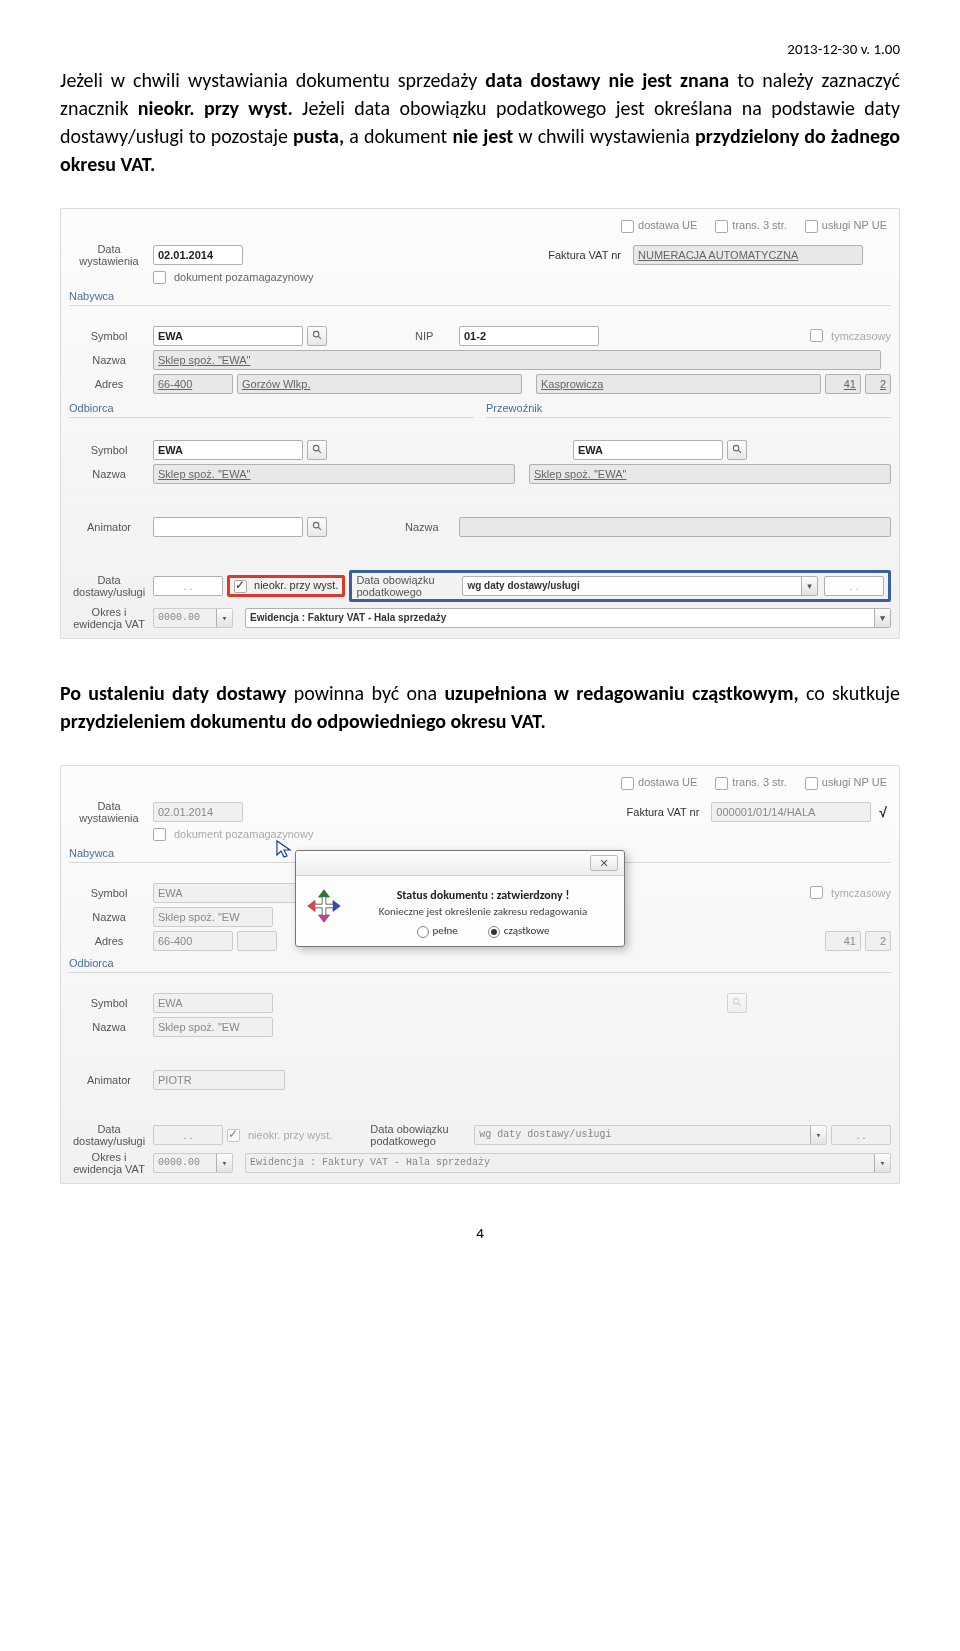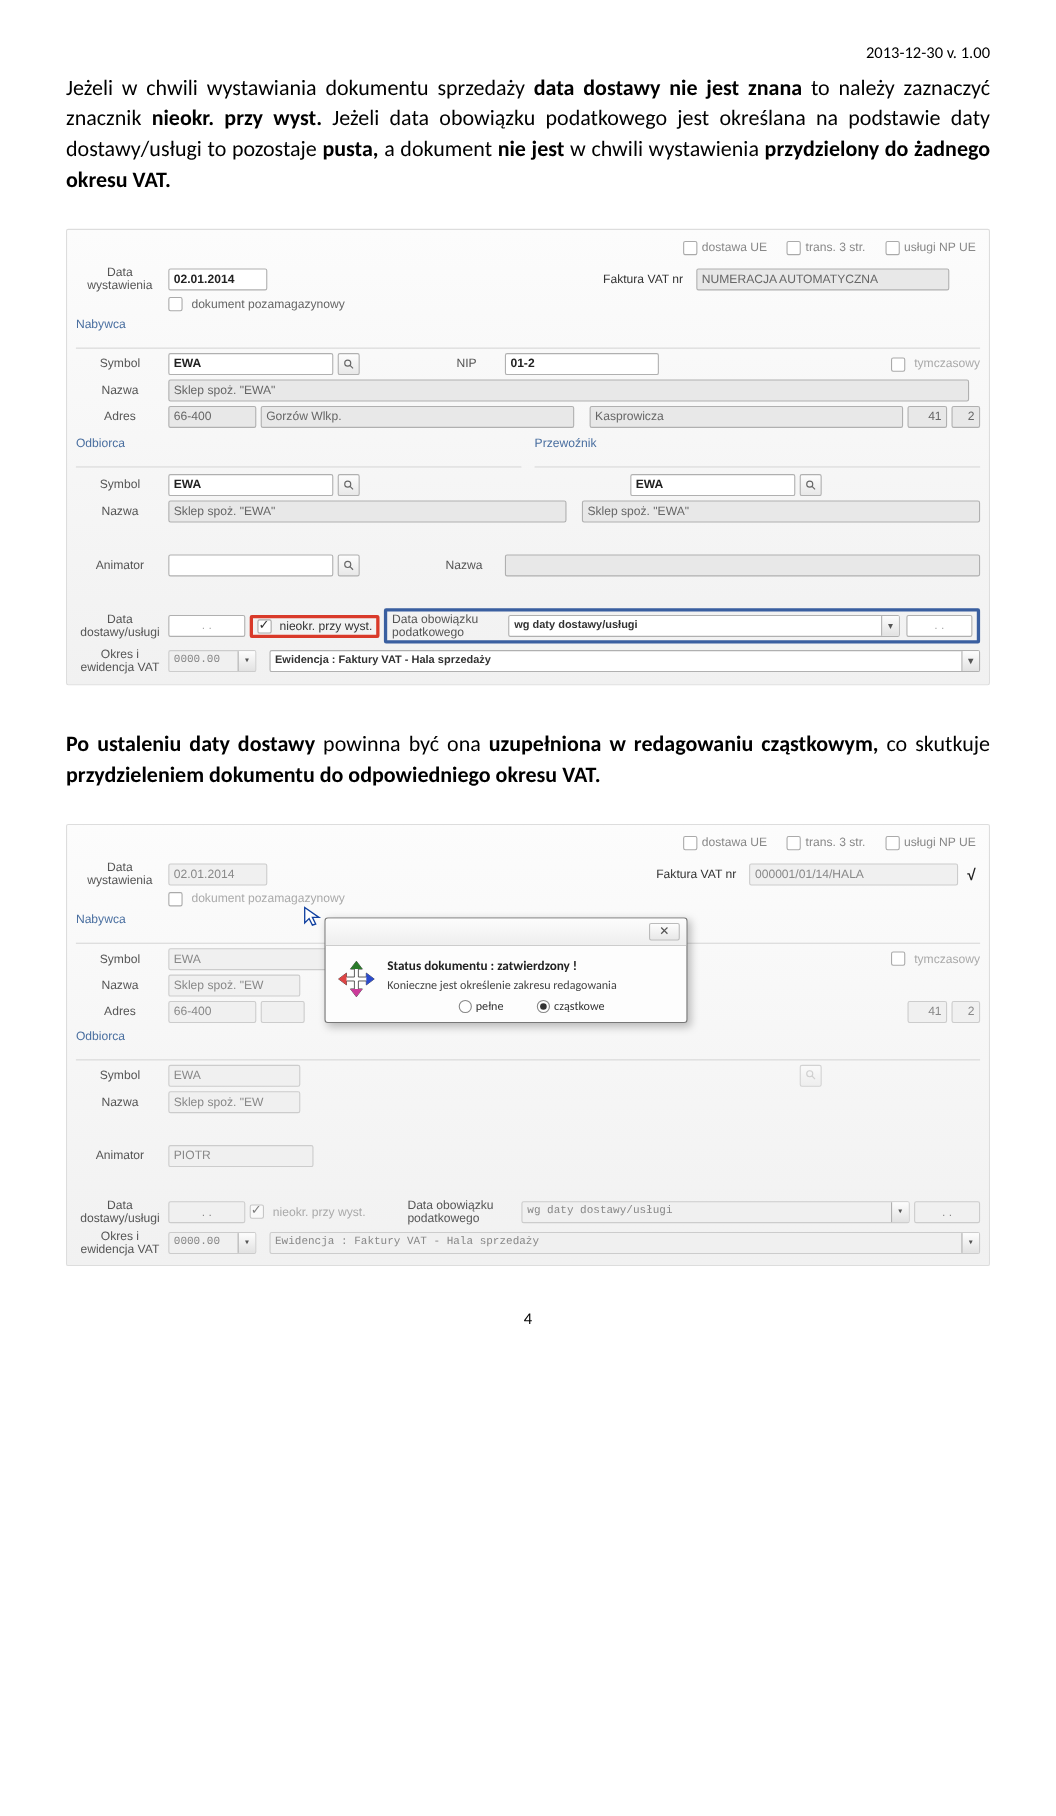--- a/index.html
+++ b/index.html
@@ -75,21 +75,21 @@
     background: #fff;
     border: 1px solid #b0b0b0;
     height: 20px;
     line-height: 18px;
     padding: 0 4px;
     font-size: 11px;
     color: #222;
     border-radius: 2px;
   }
   .fld.disabled { background: #f0f0f0; color: #888; border-color: #ccc; }
-  .fld.grey { background: #e8e8e8; color: #666; }
+  .fld.grey { background: #e8e8e8; color: #666; text-decoration: underline; }
   .searchbtn {
     width: 20px; height: 20px;
     border: 1px solid #b0b0b0;
     background: linear-gradient(#fdfdfd,#e8e8e8);
     display: flex; align-items: center; justify-content: center;
     border-radius: 2px;
     flex-shrink: 0;
   }
   .searchbtn svg { width: 11px; height: 11px; }
   .dropdn {
@@ -100,23 +100,23 @@
     flex-shrink: 0;
   }
   .dropdn::after { content:"▾"; font-size:9px; color:#555; }
   .combo { display: flex; background:#fff; border:1px solid #b0b0b0; border-radius:2px; height:20px; }
   .combo.disabled { background:#f0f0f0; border-color:#ccc;font-family:Liberation Mono, monospace; }
   .combo span { flex:1; padding:0 4px; line-height:18px; font-size:10px; color:#333; }
   .combo.disabled span { color:#888; }
   .section-title {
     font-size: 11px;
     color: #4a6fa0;
-    margin: 4px 0 2px 0;
+    margin: 4px 0 18px 0;
     border-bottom: 1px solid #d8d8d8;
-    padding-bottom: 15px;
+    padding-bottom: 3px;
   }
   .highlight-red { border: 3px solid #d93a2a; padding: 1px 4px; border-radius:2px; }
   .highlight-blue { border: 3px solid #3a5fa0; padding: 1px 4px; border-radius:2px; flex:1; display:flex; align-items:center; gap:6px; }
   .checkmark-big {
     font-size: 14px; color:#222; font-weight:bold; padding: 0 4px;
   }
   .page-num { text-align:center; font-size:15px; margin-top:30px; }
 
   
   .form-wrapper { position: relative; }
@@ -136,21 +136,21 @@
     border-bottom:1px solid #ccc;
     border-radius: 3px 3px 0 0;
   }
   .dialog-close {
     width:28px;height:16px;
     border:1px solid #bbb; border-radius:2px;
     background:linear-gradient(#fdfdfd,#e8e8e8);
     display:flex;align-items:center;justify-content:center;
     font-size:11px;color:#555;
   }
-  .dialog-body { padding:12px 10px 8px 10px; display:flex; gap:10px; }
+  .dialog-body { padding:12px 10px 8px 10px; display:flex; gap:10px;text-align:center; }
   .dialog-icon svg { width:36px; height:36px; }
   .dialog-text { flex:1; font-size:12px; color:#222; }
   .dialog-text .bold { font-weight:bold; }
   .dialog-radios { display:flex; gap:30px; margin-top:6px; font-size:11px; color:#333; align-items:center; justify-content:center; }
   .radio-ring { width:12px;height:12px;border:1px solid #888;border-radius:50%;display:inline-block;vertical-align:middle;margin-right:4px;position:relative;background:#fff;}
   .radio-ring.sel::after{content:"";position:absolute;left:2px;top:2px;width:6px;height:6px;border-radius:50%;background:#333;}
   .dialog-buttons { display:flex; justify-content:center; gap:30px; padding:8px 10px 12px 10px; }
   .dialog-btn {
     width:110px;height:22px;
     border:1px solid #999;border-radius:2px;
@@ -313,21 +313,21 @@
     <span><span class="cbmark"></span><span>dostawa UE</span></span>
     <span><span class="cbmark"></span><span>trans. 3 str.</span></span>
     <span><span class="cbmark"></span><span>usługi NP UE</span></span>
   </div>
 
   <div class="row">
     <div class="lbl">Data wystawienia</div>
     <div class="fld disabled" style="width:90px">02.01.2014</div>
     <div style="flex:1"></div>
     <div style="color:#333;margin-right:8px">Faktura VAT nr</div>
-    <div class="fld disabled" style="width:190px">000001/01/14/HALA</div>
+    <div class="fld disabled" style="width:160px">000001/01/14/HALA</div>
     <div class="checkmark-big">√</div>
   </div>
   <div class="row">
     <div class="lbl"></div>
     <span class="cbmark"></span>
     <span style="color:#aaa">dokument pozamagazynowy</span>
   </div>
 
   <div class="section-title">Nabywca</div>
   <div class="row">

